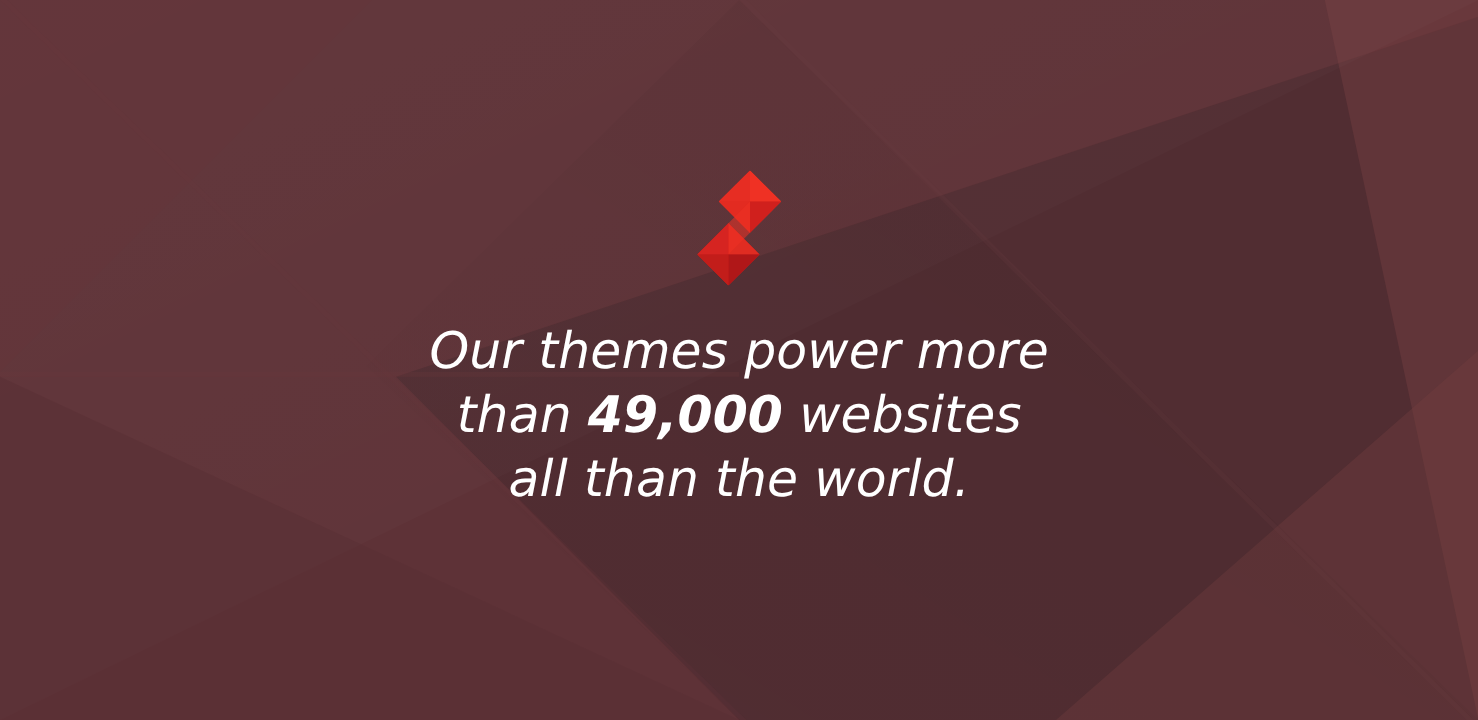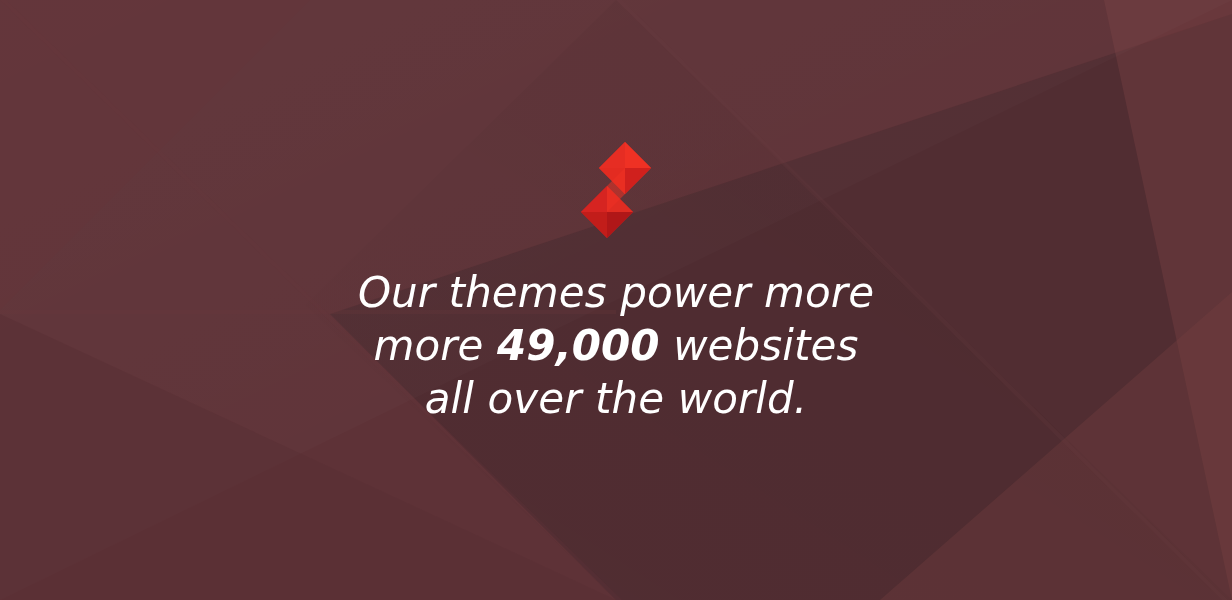--- a/index.html
+++ b/index.html
@@ -125,18 +125,18 @@
           <polygon points="44,26 70,26 44,52" fill="#d0201d"></polygon>
           <polygon points="44,26 44,52 18,26" fill="#e32b21"></polygon>
         </g>
 
         <polygon points="26,44 44,26 44,52 26,70" fill="#ef3124" opacity="0.55"></polygon>
       </svg>
     </div>
 
     <div id="headline">
       <span class="hl-line">Our themes power more</span>
-      <span class="hl-line"><span>more </span><span class="hl-strong">49,000</span><span> websites</span></span>
-      <span class="hl-line">all over the world.</span>
+      <span class="hl-line"><span>than </span><span class="hl-strong">49,000</span><span> websites</span></span>
+      <span class="hl-line">all than the world.</span>
     </div>
 
   </div>
 </div>
 
 </body></html>

